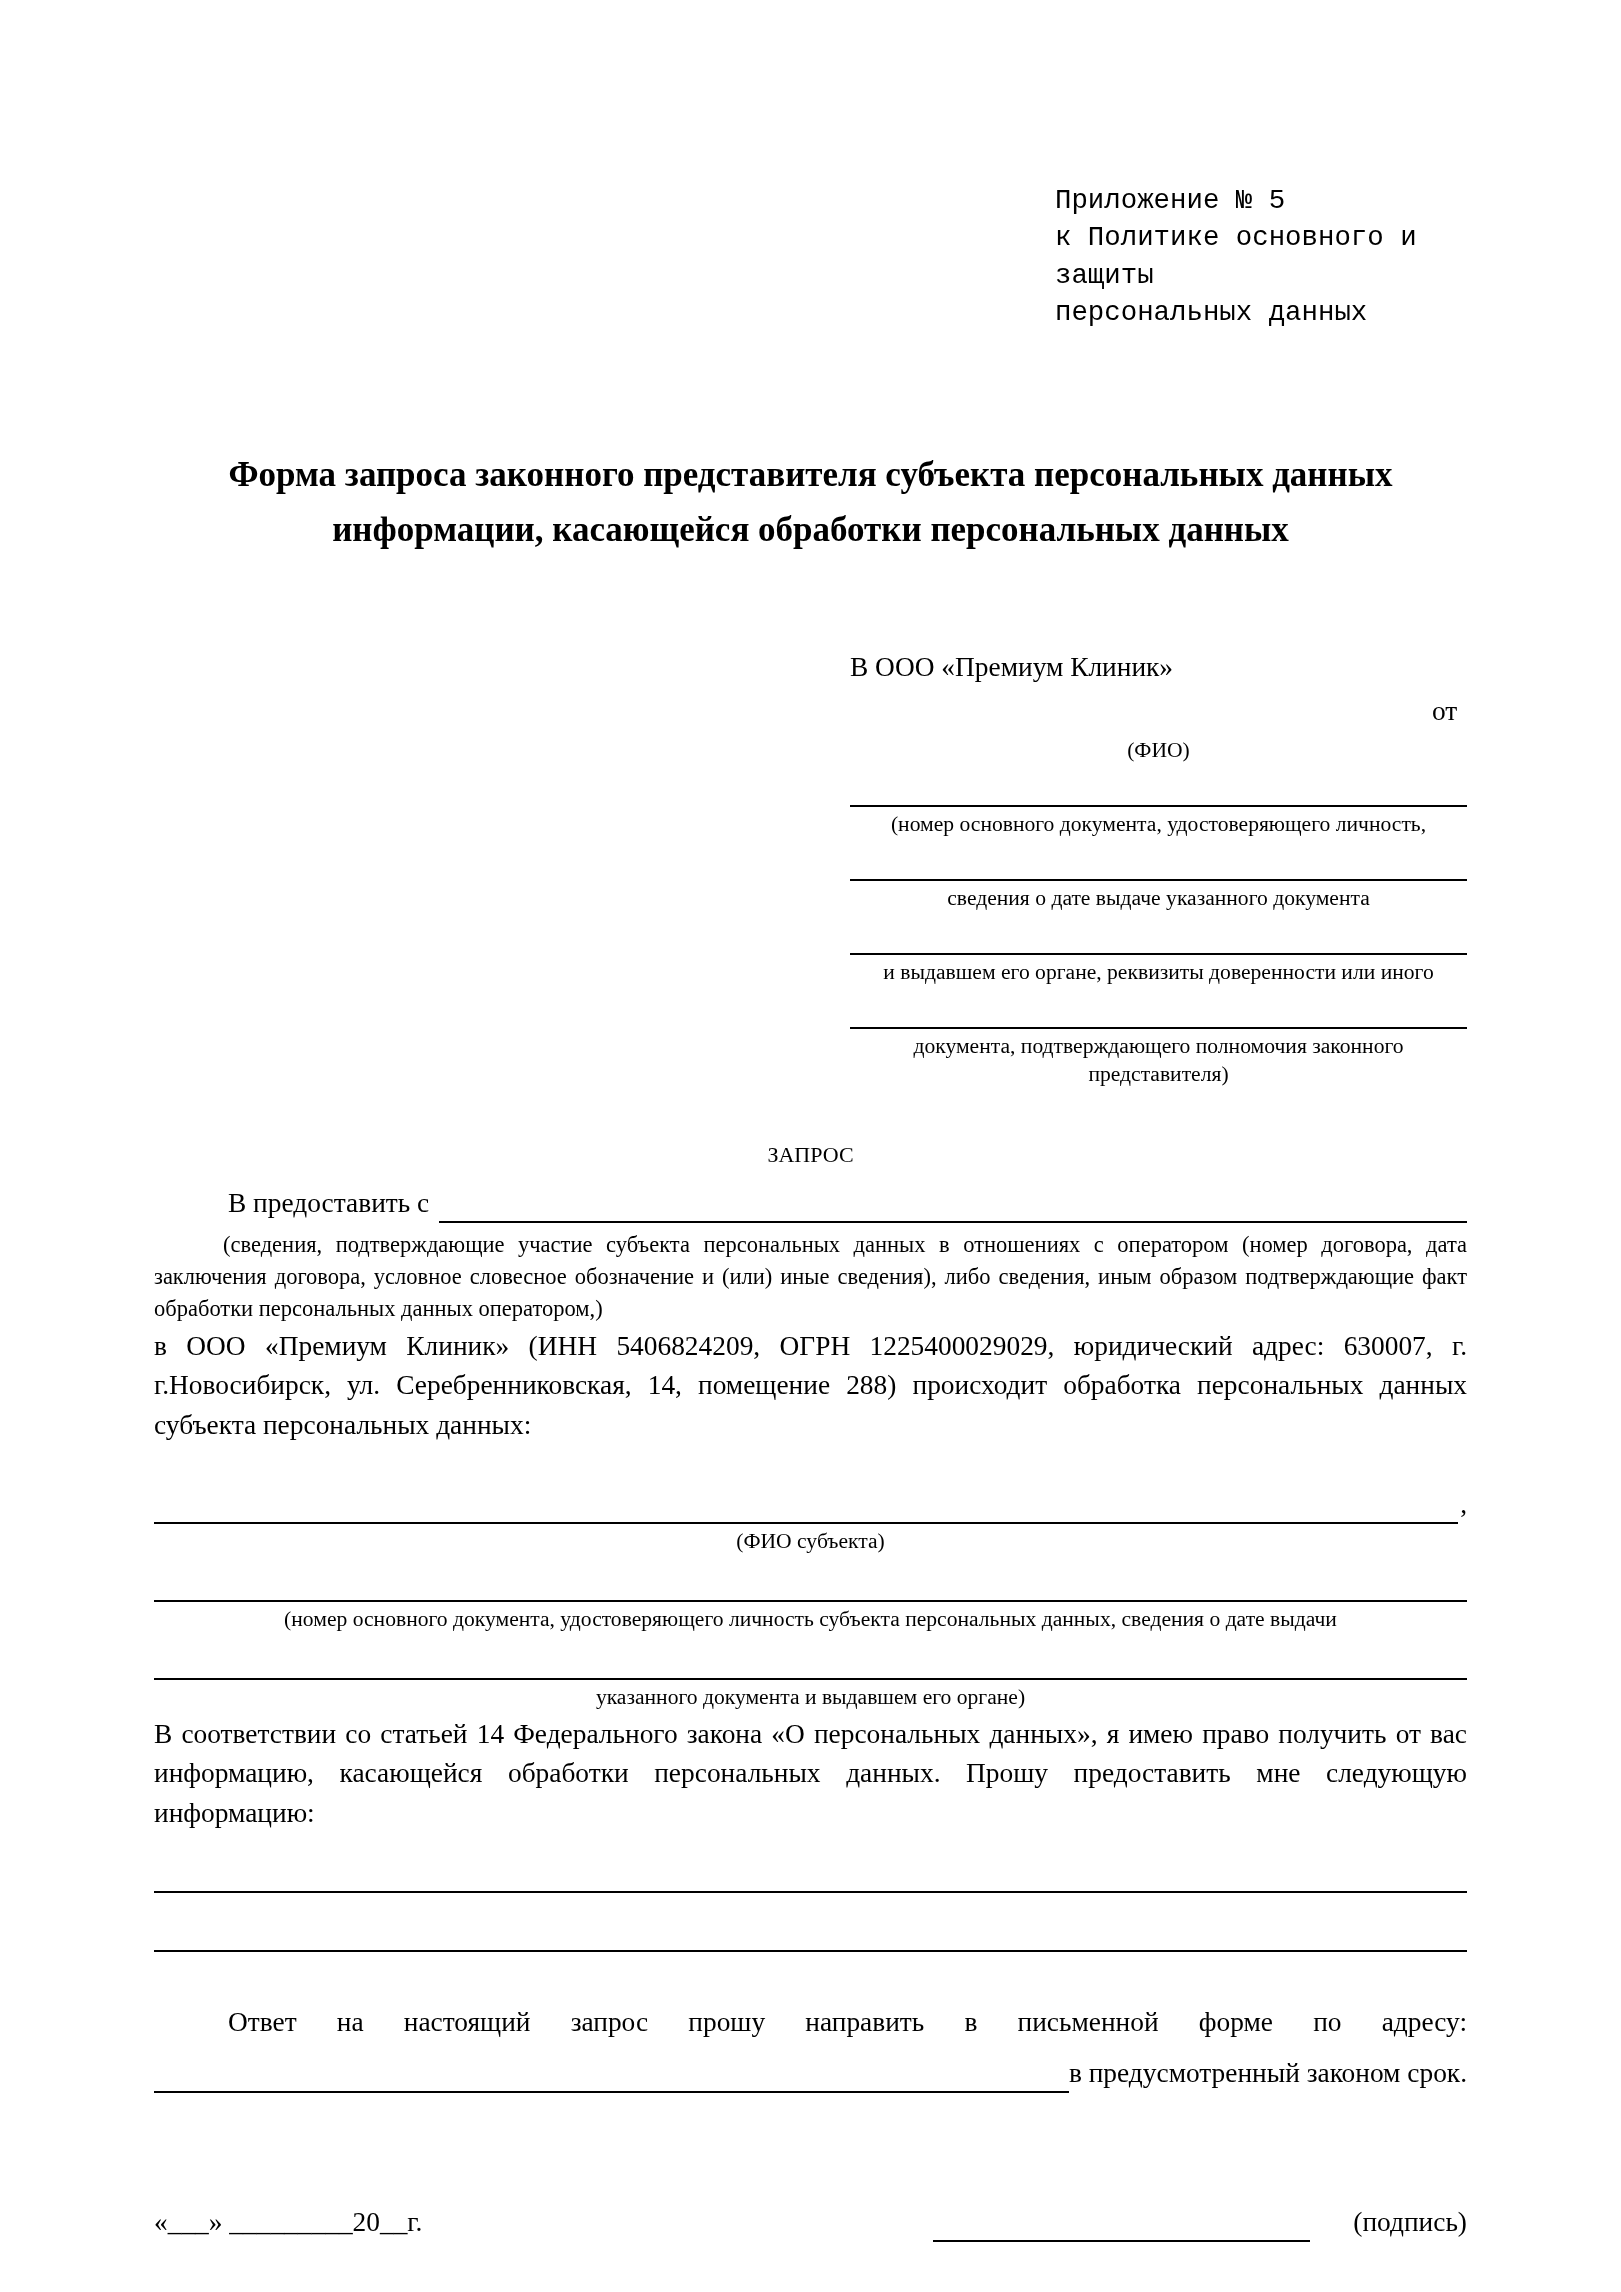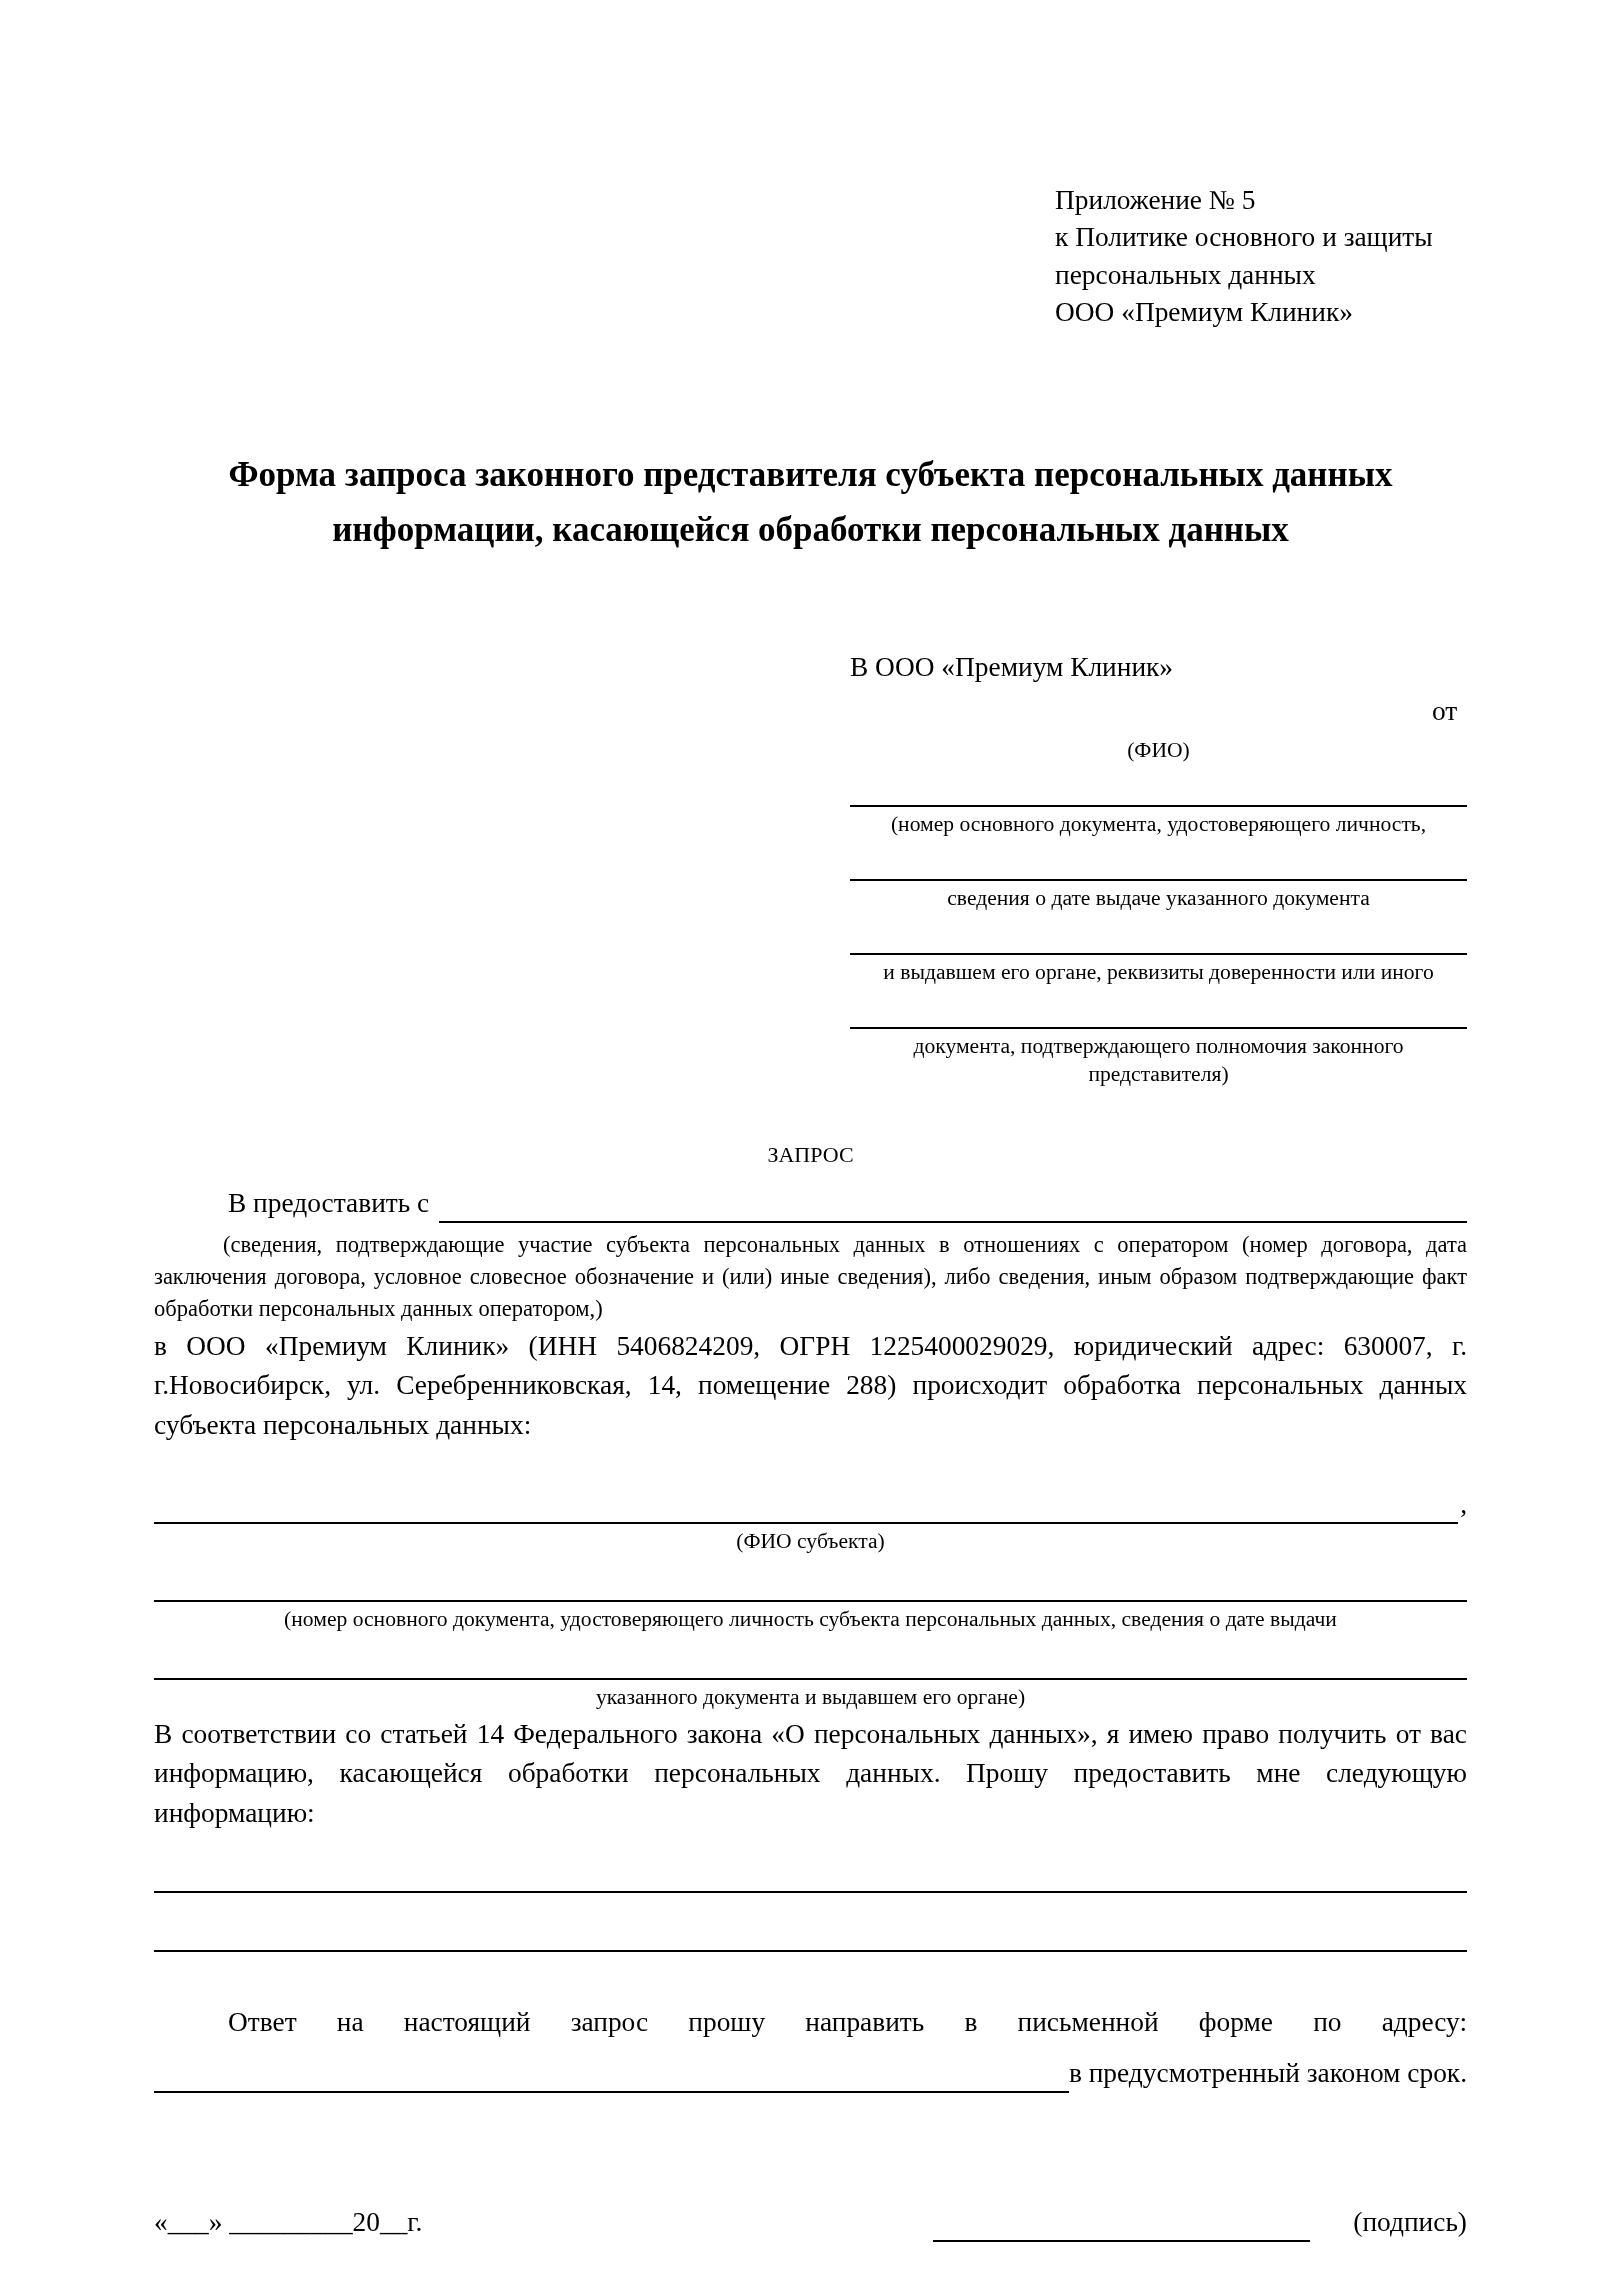--- a/index.html
+++ b/index.html
@@ -2,21 +2,21 @@
 <html><head>
 <meta charset="utf-8">
 <style>
   html,body{margin:0;padding:0;background:#e8e8e8;}
   .page{
     width:1621px;height:2293px;background:#ffffff;margin:0 auto;
     box-sizing:border-box;padding:182px 154px 0 154px;
     font-family:"Liberation Serif","DejaVu Serif",serif;
     color:#000;font-size:27.4px;line-height:1.42;
   }
-  .hdr{width:412px;margin-left:auto;line-height:1.36;}
+  .hdr{width:412px;margin-left:auto;line-height:1.36;font-family:Liberation Mono, monospace;}
   .title{
     margin-top:116px;text-align:center;font-weight:bold;
     font-size:35px;line-height:1.58;
   }
   .addr{width:617px;margin-left:auto;margin-top:90px;}
   .frow{display:flex;align-items:flex-end;}
   .frow .lbl{white-space:nowrap;margin-right:9.8px;}
   .uline{flex:1;border-bottom:2.9px solid #000;height:0.95em;}
   .rule{border-bottom:2.9px solid #000;height:0;}
   .cap{text-align:center;font-size:21.6px;line-height:1.3;margin-top:2.9px;}
@@ -45,21 +45,20 @@
 </style>
 </head>
 <body>
 
 <div class="page">
 
   <div class="hdr">
     <div>Приложение № 5</div>
     <div>к Политике основного и защиты</div>
     <div>персональных данных</div>
-    <div>ООО «Премиум Клиник»</div>
   </div>
 
   <div class="title">Форма запроса законного представителя субъекта персональных данных информации, касающейся обработки персональных данных</div>
 
   <div class="addr">
     <div>В ООО «Премиум Клиник»</div>
     <div class="frow">
       <span class="lbl">от</span>
       <span class="uline"></span>
     </div>

